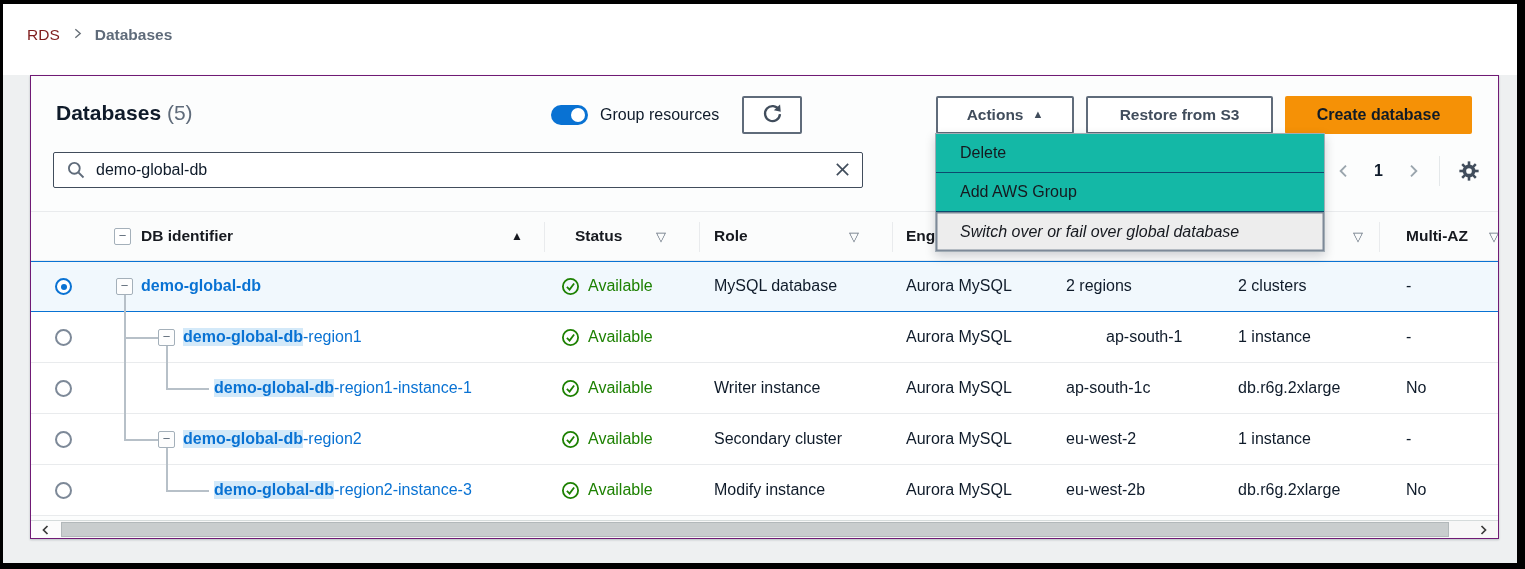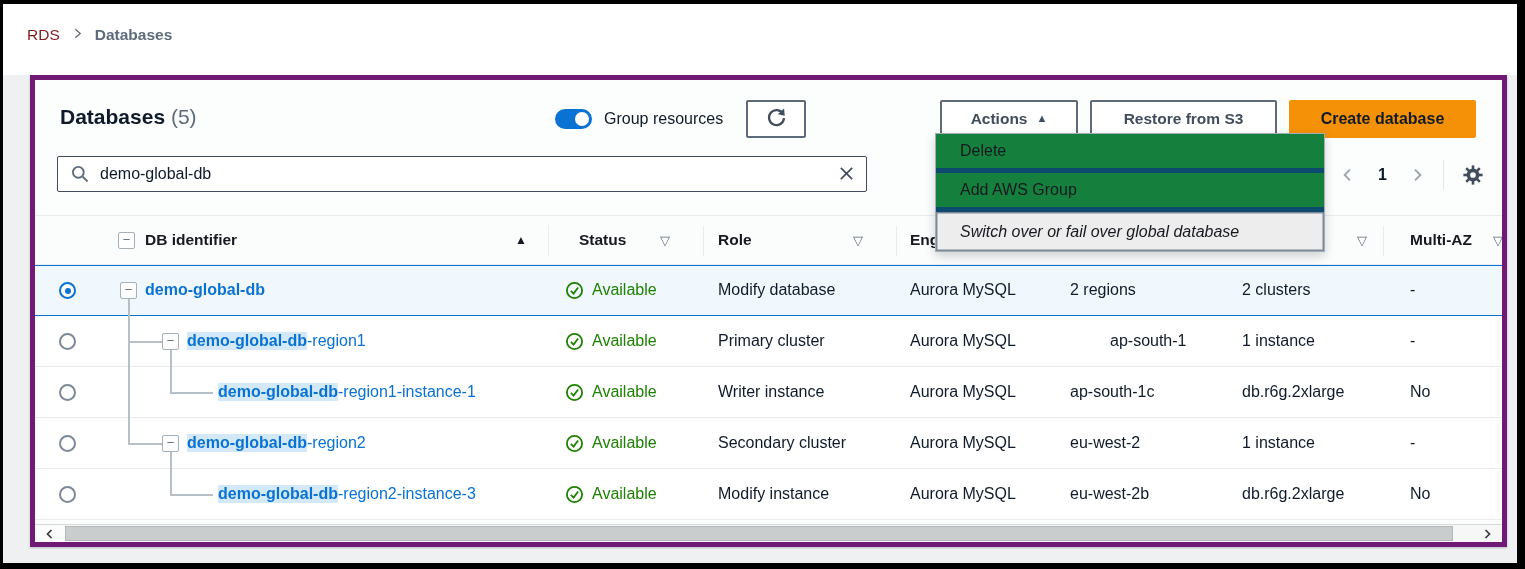--- a/index.html
+++ b/index.html
@@ -7,21 +7,21 @@
   .stage{position:relative;width:1525px;height:569px;background:#eef0f1;overflow:hidden;}
   .frame{position:absolute;inset:0;border-style:solid;border-color:#000;border-width:4px 8px 6px 3px;z-index:99;pointer-events:none;}
   .topstrip{position:absolute;left:0;top:0;width:100%;height:75px;background:#ffffff;}
 
   
   .breadcrumb{position:absolute;left:27px;top:26px;display:flex;align-items:center;gap:11px;font-size:15.5px;z-index:2;}
   .bc-link{color:#7f1d1d;cursor:pointer;text-decoration:none;}
   .bc-current{color:#5f6b7a;font-weight:700;}
 
   
-  .card{position:absolute;left:30px;top:75px;width:1467px;height:462px;background:#fcfdfd;border:5px solid #701a75;box-shadow:0 1px 2px rgba(0,28,36,.22);overflow:hidden;z-index:1;}
+  .card{position:absolute;left:30px;top:75px;width:1467px;height:462px;background:#fcfdfd;border:1px solid #701a75;box-shadow:0 1px 2px rgba(0,28,36,.22);overflow:hidden;z-index:1;}
   .panel-title{position:absolute;left:25px;top:25px;font-size:21px;font-weight:700;color:#0f1b2a;}
   .panel-title .count{color:#5f6b7a;font-weight:400;}
 
   
   .toggle-wrap{position:absolute;left:520px;top:29px;display:flex;align-items:center;gap:12px;}
   .toggle{position:relative;width:37px;height:20px;border-radius:10px;background:#0972d3;cursor:pointer;}
   .toggle .knob{position:absolute;right:3px;top:3px;width:14px;height:14px;border-radius:50%;background:#fff;}
   .toggle-label{font-size:16px;color:#0f1b2a;}
   .btn{position:absolute;top:20px;height:38px;box-sizing:border-box;border:2px solid #5f6b7a;border-radius:2px;background:#fff;color:#414d5c;font-weight:700;font-size:15.5px;display:flex;align-items:center;justify-content:center;gap:9px;cursor:pointer;}
   .btn-refresh{left:711px;width:60px;}
@@ -62,21 +62,21 @@
   .conn{position:absolute;background:#b7c0c8;}
   .tbox{position:absolute;top:17px;width:17px;height:17px;box-sizing:border-box;border:1.5px solid #a4b0ba;border-radius:2px;background:#fdfdfd;color:#5f6b7a;font-size:13px;line-height:13px;text-align:center;cursor:pointer;z-index:2;}
   .dblink{position:absolute;top:0;height:100%;display:flex;align-items:center;font-size:16px;color:#0972d3;text-decoration:none;cursor:pointer;white-space:nowrap;z-index:2;}
   .db-match{font-weight:700;}
   .db-match.hl{background:#d3e9f9;}
   .cell{position:absolute;top:0;height:100%;display:flex;align-items:center;gap:8px;font-size:16px;color:#0f1b2a;white-space:nowrap;}
   .cell.status{color:#1d8102;}
 
   
   .menu{position:absolute;left:935px;top:133px;width:388px;background:#fff;border:1px solid #a2adb5;box-shadow:0 4px 10px rgba(0,7,22,.18);z-index:50;}
-  .menu-item{height:39px;box-sizing:border-box;display:flex;align-items:center;padding:0 24px;font-size:16px;color:#16191f;border-bottom:5px solid #0c4a6e;cursor:pointer;background:#15803d;white-space:nowrap;}
+  .menu-item{height:39px;box-sizing:border-box;display:flex;align-items:center;padding:0 24px;font-size:16px;color:#16191f;border-bottom:1px solid #0c4a6e;cursor:pointer;background:#14b8a6;white-space:nowrap;}
   .menu-item:last-child{border-bottom:none;font-style:italic;}
   .menu-item.hl{background:#ededed;box-shadow:inset 0 0 0 1.5px #7d8998;}
 
   
   .hscroll{position:absolute;left:0;bottom:0;width:100%;height:18px;background:#f7f7f7;border-top:1px solid #d5dbdb;box-sizing:border-box;}
   .hs-left{position:absolute;left:0;top:0;width:30px;height:100%;background:#fcfcfc;display:flex;align-items:center;justify-content:center;cursor:pointer;}
   .hs-right{position:absolute;right:0;top:0;width:30px;height:100%;display:flex;align-items:center;justify-content:center;cursor:pointer;}
   .hs-thumb{position:absolute;left:30px;top:1px;height:15px;width:1388px;background:#c9cdce;border:1px solid #b2b8ba;box-sizing:border-box;cursor:grab;}
 </style>
 </head>
@@ -195,21 +195,21 @@
           </a>
           <div class="cell status" style="left: 530px;">
             <span style="display:flex">
               <svg width="19" height="19" viewBox="0 0 20 20" fill="none" stroke="#1d8102" stroke-width="1.9">
                 <circle cx="10" cy="10" r="8"></circle>
                 <polyline points="6.2 10.5 9 13.2 13.8 6.8"></polyline>
               </svg>
             </span>
             <span>Available</span>
           </div>
-          <div class="cell" style="left: 683px;">Modify database</div>
+          <div class="cell" style="left: 683px;">MySQL database</div>
           <div class="cell" style="left: 875px;">Aurora MySQL</div>
           <div class="cell" style="left: 1035px;">2 regions</div>
           <div class="cell" style="left: 1207px;">2 clusters</div>
           <div class="cell" style="left: 1375px;">-</div>
         </div>
         <div class="trow">
           <span class="radio"></span>
           <div class="conn" style="left: 93px; top: 0px; width: 1.5px; height: 51px;"></div>
           <div class="conn" style="left: 93px; top: 25px; width: 34px; height: 1.5px;"></div>
           <div class="conn" style="left: 135px; top: 34px; width: 1.5px; height: 17px;"></div>
@@ -220,21 +220,20 @@
           </a>
           <div class="cell status" style="left: 530px;">
             <span style="display:flex">
               <svg width="19" height="19" viewBox="0 0 20 20" fill="none" stroke="#1d8102" stroke-width="1.9">
                 <circle cx="10" cy="10" r="8"></circle>
                 <polyline points="6.2 10.5 9 13.2 13.8 6.8"></polyline>
               </svg>
             </span>
             <span>Available</span>
           </div>
-          <div class="cell" style="left: 683px;">Primary cluster</div>
           <div class="cell" style="left: 875px;">Aurora MySQL</div>
           <div class="cell" style="left: 1035px; margin-left: 40px;">ap-south-1</div>
           <div class="cell" style="left: 1207px;">1 instance</div>
           <div class="cell" style="left: 1375px;">-</div>
         </div>
         <div class="trow">
           <span class="radio"></span>
           <div class="conn" style="left: 93px; top: 0px; width: 1.5px; height: 51px;"></div>
           <div class="conn" style="left: 135px; top: 0px; width: 1.5px; height: 25px;"></div>
           <div class="conn" style="left: 135px; top: 25px; width: 43px; height: 1.5px;"></div>

